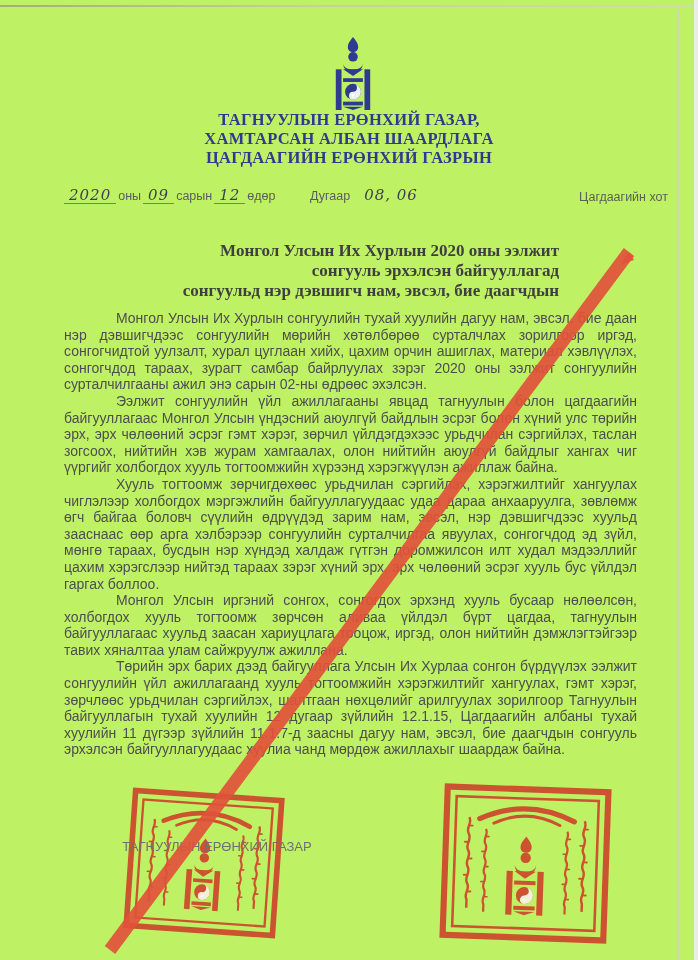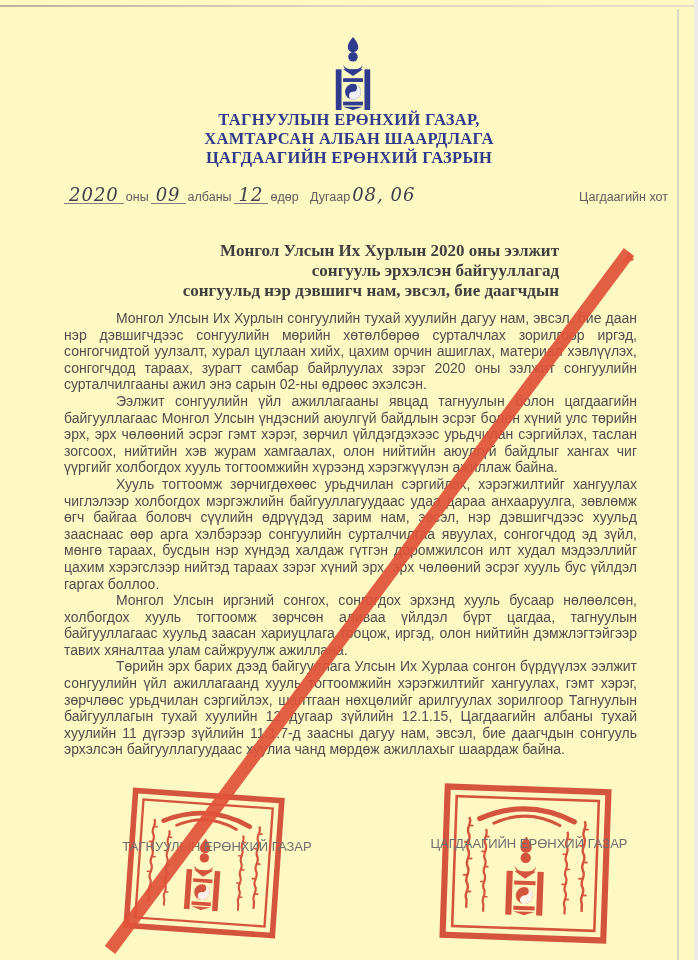--- a/index.html
+++ b/index.html
@@ -1,18 +1,18 @@
 <!DOCTYPE html>
 <html><head>
 <meta charset="utf-8">
 <style>
   html,body { margin:0; padding:0; background:#e8e6e2; }
   .page {
     position:relative; width:698px; height:960px; margin:0 auto;
-    background:#fef9c3; overflow:hidden;
+    background:#bef264; overflow:hidden;
     font-family:"Liberation Sans", sans-serif;
   }
   
   .edge-top { position:absolute; top:5px; left:0; right:0; height:2px;
     background:linear-gradient(90deg,#938b7d,#c7c0b2 45%,#d8d2c6); opacity:.65; }
   .edge-right { position:absolute; top:9px; bottom:0; right:19px; width:2px;
     background:#d5cfc3; opacity:.8; }
   .edge-far { position:absolute; top:0; bottom:0; right:0; width:4px; background:#ecebe7; }
 
   .emblem { position:absolute; top:37px; left:330px; width:46px; height:73px; color:#2f3b8e; }
@@ -20,23 +20,23 @@
   .agency-title {
     position:absolute; top:110px; left:0; width:100%;
     text-align:center; font-family:"Liberation Serif", serif;
     font-weight:bold; font-size:16.5px; line-height:19px;
     color:#2e3a8c; letter-spacing:.3px;
   }
 
   .date-row { position:absolute; top:182px; left:64px; width:604px; height:32px;
     font-size:12.5px; color:#5d5d5d; }
   .date-left { position:absolute; left:0; top:6px; display:flex; align-items:baseline; gap:2px; }
-  .date-mid { position:absolute; left:246px; top:6px; display:flex; align-items:baseline; gap:2px; }
+  .date-mid { position:absolute; left:246px; top:6px; display:flex; align-items:baseline; gap:14px; }
   .date-right { position:absolute; right:0; top:8px; }
-  .hw { font-family:"DejaVu Serif", serif; font-style:italic; font-size:18px;
+  .hw { font-family:"DejaVu Serif", serif; font-style:italic; font-size:15px;
     color:#3c414c; letter-spacing:1px; line-height:14px; }
   .hw-u { border-bottom:1.3px solid #7d7d7d; padding:0 5px 1px 5px; display:inline-block; }
 
   .heading {
     position:absolute; top:241px; left:139px; width:420px;
     text-align:right; font-weight:bold; font-size:17px; line-height:20px;
     color:#3f3f3f;
     font-family:Liberation Serif, serif;
   }
 
@@ -109,21 +109,21 @@
     <div>ТАГНУУЛЫН ЕРӨНХИЙ ГАЗАР,</div>
     <div>ХАМТАРСАН АЛБАН ШААРДЛАГА</div>
     <div>ЦАГДААГИЙН ЕРӨНХИЙ ГАЗРЫН</div>
   </div>
 
   <div class="date-row">
     <div class="date-left">
       <span class="hw hw-u">2020</span>
       <span>оны</span>
       <span class="hw hw-u">09</span>
-      <span>албаны</span>
+      <span>сарын</span>
       <span class="hw hw-u">12</span>
       <span>өдөр</span>
     </div>
     <div class="date-mid">
       <span>Дугаар</span>
       <span class="hw">08, 06</span>
     </div>
     <div class="date-right">Цагдаагийн хот</div>
   </div>
 
@@ -135,21 +135,20 @@
 
   <div class="body-text">
     <p>Монгол Улсын Их Хурлын сонгуулийн тухай хуулийн дагуу нам, эвсэл, бие даан нэр дэвшигчдээс сонгуулийн мөрийн хөтөлбөрөө сурталчлах зорилгоор иргэд, сонгогчидтой уулзалт, хурал цуглаан хийх, цахим орчин ашиглах, материал хэвлүүлэх, сонгогчдод тараах, зурагт самбар байрлуулах зэрэг 2020 оны ээлжит сонгуулийн сурталчилгааны ажил энэ сарын 02-ны өдрөөс эхэлсэн.</p>
     <p>Ээлжит сонгуулийн үйл ажиллагааны явцад тагнуулын болон цагдаагийн байгууллагаас Монгол Улсын үндэсний аюулгүй байдлын эсрэг болон хүний улс төрийн эрх, эрх чөлөөний эсрэг гэмт хэрэг, зөрчил үйлдэгдэхээс урьдчилан сэргийлэх, таслан зогсоох, нийтийн хэв журам хамгаалах, олон нийтийн аюулгүй байдлыг хангах чиг үүргийг холбогдох хууль тогтоомжийн хүрээнд хэрэгжүүлэн ажиллаж байна.</p>
     <p>Хууль тогтоомж зөрчигдөхөөс урьдчилан сэргийлэх, хэрэгжилтийг хангуулах чиглэлээр холбогдох мэргэжлийн байгууллагуудаас удаа дараа анхааруулга, зөвлөмж өгч байгаа боловч сүүлийн өдрүүдэд зарим нам, эвсэл, нэр дэвшигчдээс хуульд зааснаас өөр арга хэлбэрээр сонгуулийн сурталчилгаа явуулах, сонгогчдод эд зүйл, мөнгө тараах, бусдын нэр хүндэд халдаж гүтгэн доромжилсон илт худал мэдээллийг цахим хэрэгслээр нийтэд тараах зэрэг хүний эрх, эрх чөлөөний эсрэг хууль бус үйлдэл гаргах боллоо.</p>
     <p>Монгол Улсын иргэний сонгох, сонгогдох эрхэнд хууль бусаар нөлөөлсөн, холбогдох хууль тогтоомж зөрчсөн аливаа үйлдэл бүрт цагдаа, тагнуулын байгууллагаас хуульд заасан хариуцлага тооцож, иргэд, олон нийтийн дэмжлэгтэйгээр тавих хяналтаа улам сайжруулж ажиллана.</p>
     <p>Төрийн эрх барих дээд байгууллага Улсын Их Хурлаа сонгон бүрдүүлэх ээлжит сонгуулийн үйл ажиллагаанд хууль тогтоомжийн хэрэгжилтийг хангуулах, гэмт хэрэг, зөрчлөөс урьдчилан сэргийлэх, шалтгаан нөхцөлийг арилгуулах зорилгоор Тагнуулын байгууллагын тухай хуулийн 12 дугаар зүйлийн 12.1.15, Цагдаагийн албаны тухай хуулийн 11 дүгээр зүйлийн 11.1.7-д заасны дагуу нам, эвсэл, бие даагчдын сонгууль эрхэлсэн байгууллагуудаас хуулиа чанд мөрдөж ажиллахыг шаардаж байна.</p>
   </div>
 
   <div class="stamp-label left">ТАГНУУЛЫН ЕРӨНХИЙ ГАЗАР</div>
-  <div class="stamp-label right">ЦАГДААГИЙН ЕРӨНХИЙ ГАЗАР</div>
 
   <svg class="stamp left" viewBox="0 0 164 152">
     <use href="#seal"></use>
   </svg>
   <svg class="stamp right" viewBox="0 0 164 152">
     <use href="#seal"></use>
   </svg>
 
   <svg class="strike" width="698" height="960" viewBox="0 0 698 960">
     <line x1="110" y1="950" x2="629" y2="252" stroke="#e1523a" stroke-width="13" opacity="0.92"></line>

